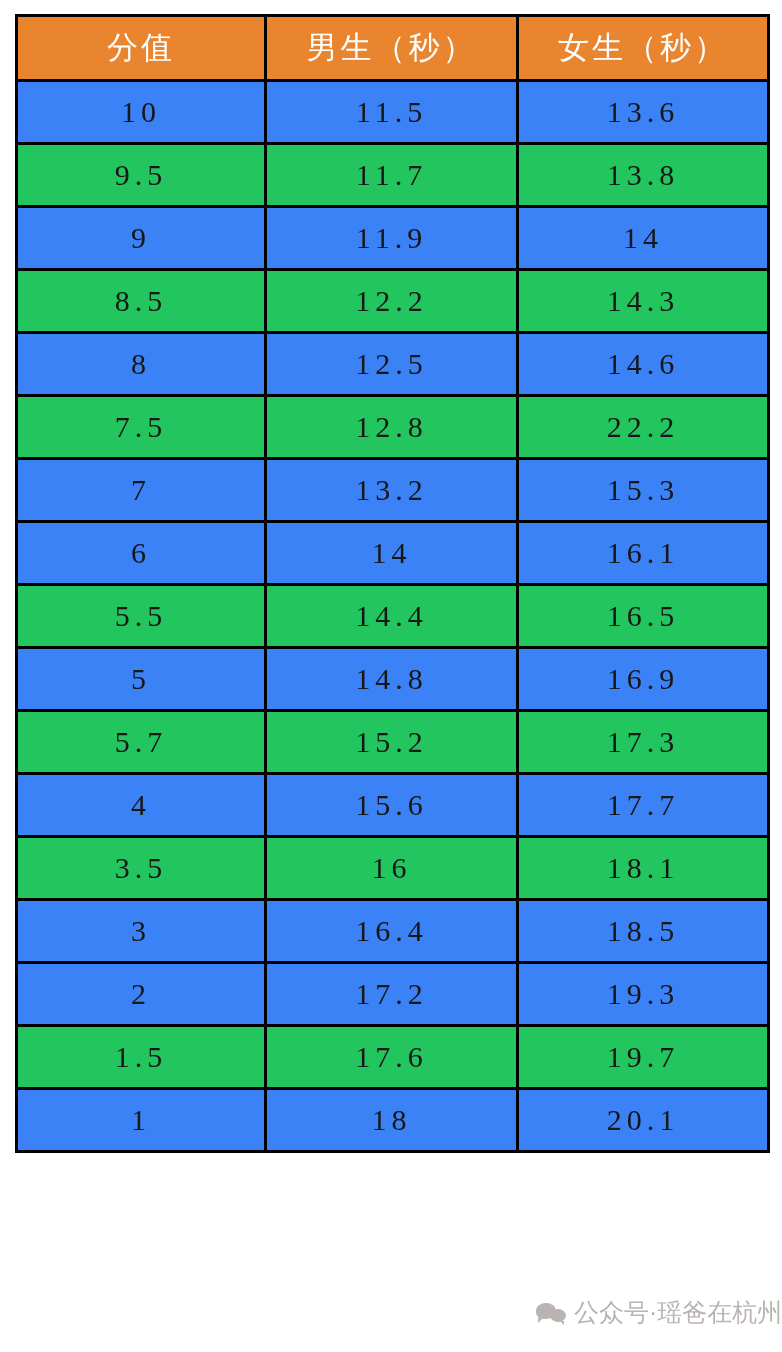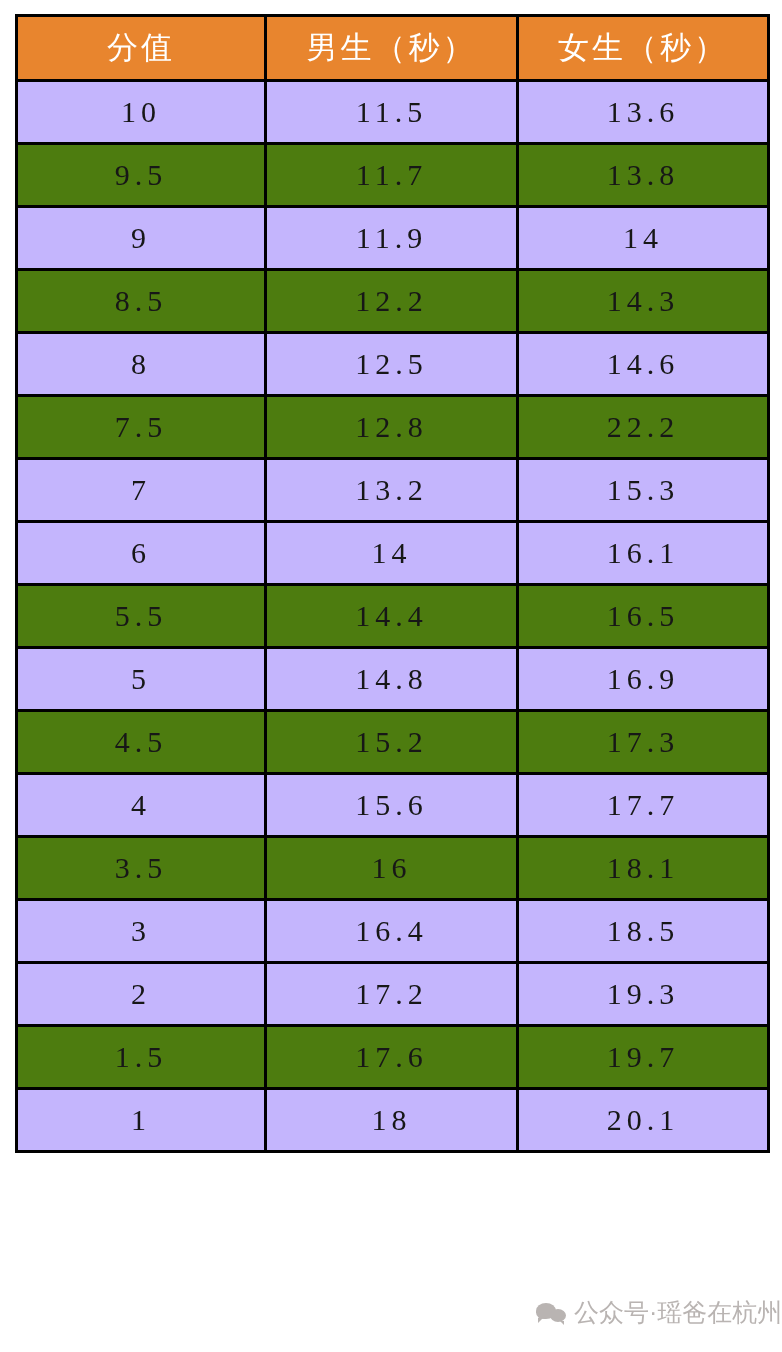--- a/index.html
+++ b/index.html
@@ -49,25 +49,25 @@
     font-size: 31px;
     letter-spacing: 3px;
     font-family: "Liberation Serif", "DejaVu Serif", serif;
   }
 
   table.score-table tbody td {
     height: 60px;
     font-size: 30px;
     color: #171717;
     letter-spacing: 5px;
-    background: #c4b5fd;
+    background: #3b82f6;
   }
 
   table.score-table tbody tr.alt td {
-    background: #4d7c0f;
+    background: #22c55e;
   }
 
   
   #watermark {
     position: absolute;
     left: 536px;
     top: 1300px;
     display: flex;
     align-items: center;
     gap: 8px;
@@ -177,21 +177,21 @@
           <td>5.5</td>
           <td>14.4</td>
           <td>16.5</td>
         </tr>
         <tr>
           <td>5</td>
           <td>14.8</td>
           <td>16.9</td>
         </tr>
         <tr class="alt">
-          <td>4.5</td>
+          <td>5.7</td>
           <td>15.2</td>
           <td>17.3</td>
         </tr>
         <tr>
           <td>4</td>
           <td>15.6</td>
           <td>17.7</td>
         </tr>
         <tr class="alt">
           <td>3.5</td>

